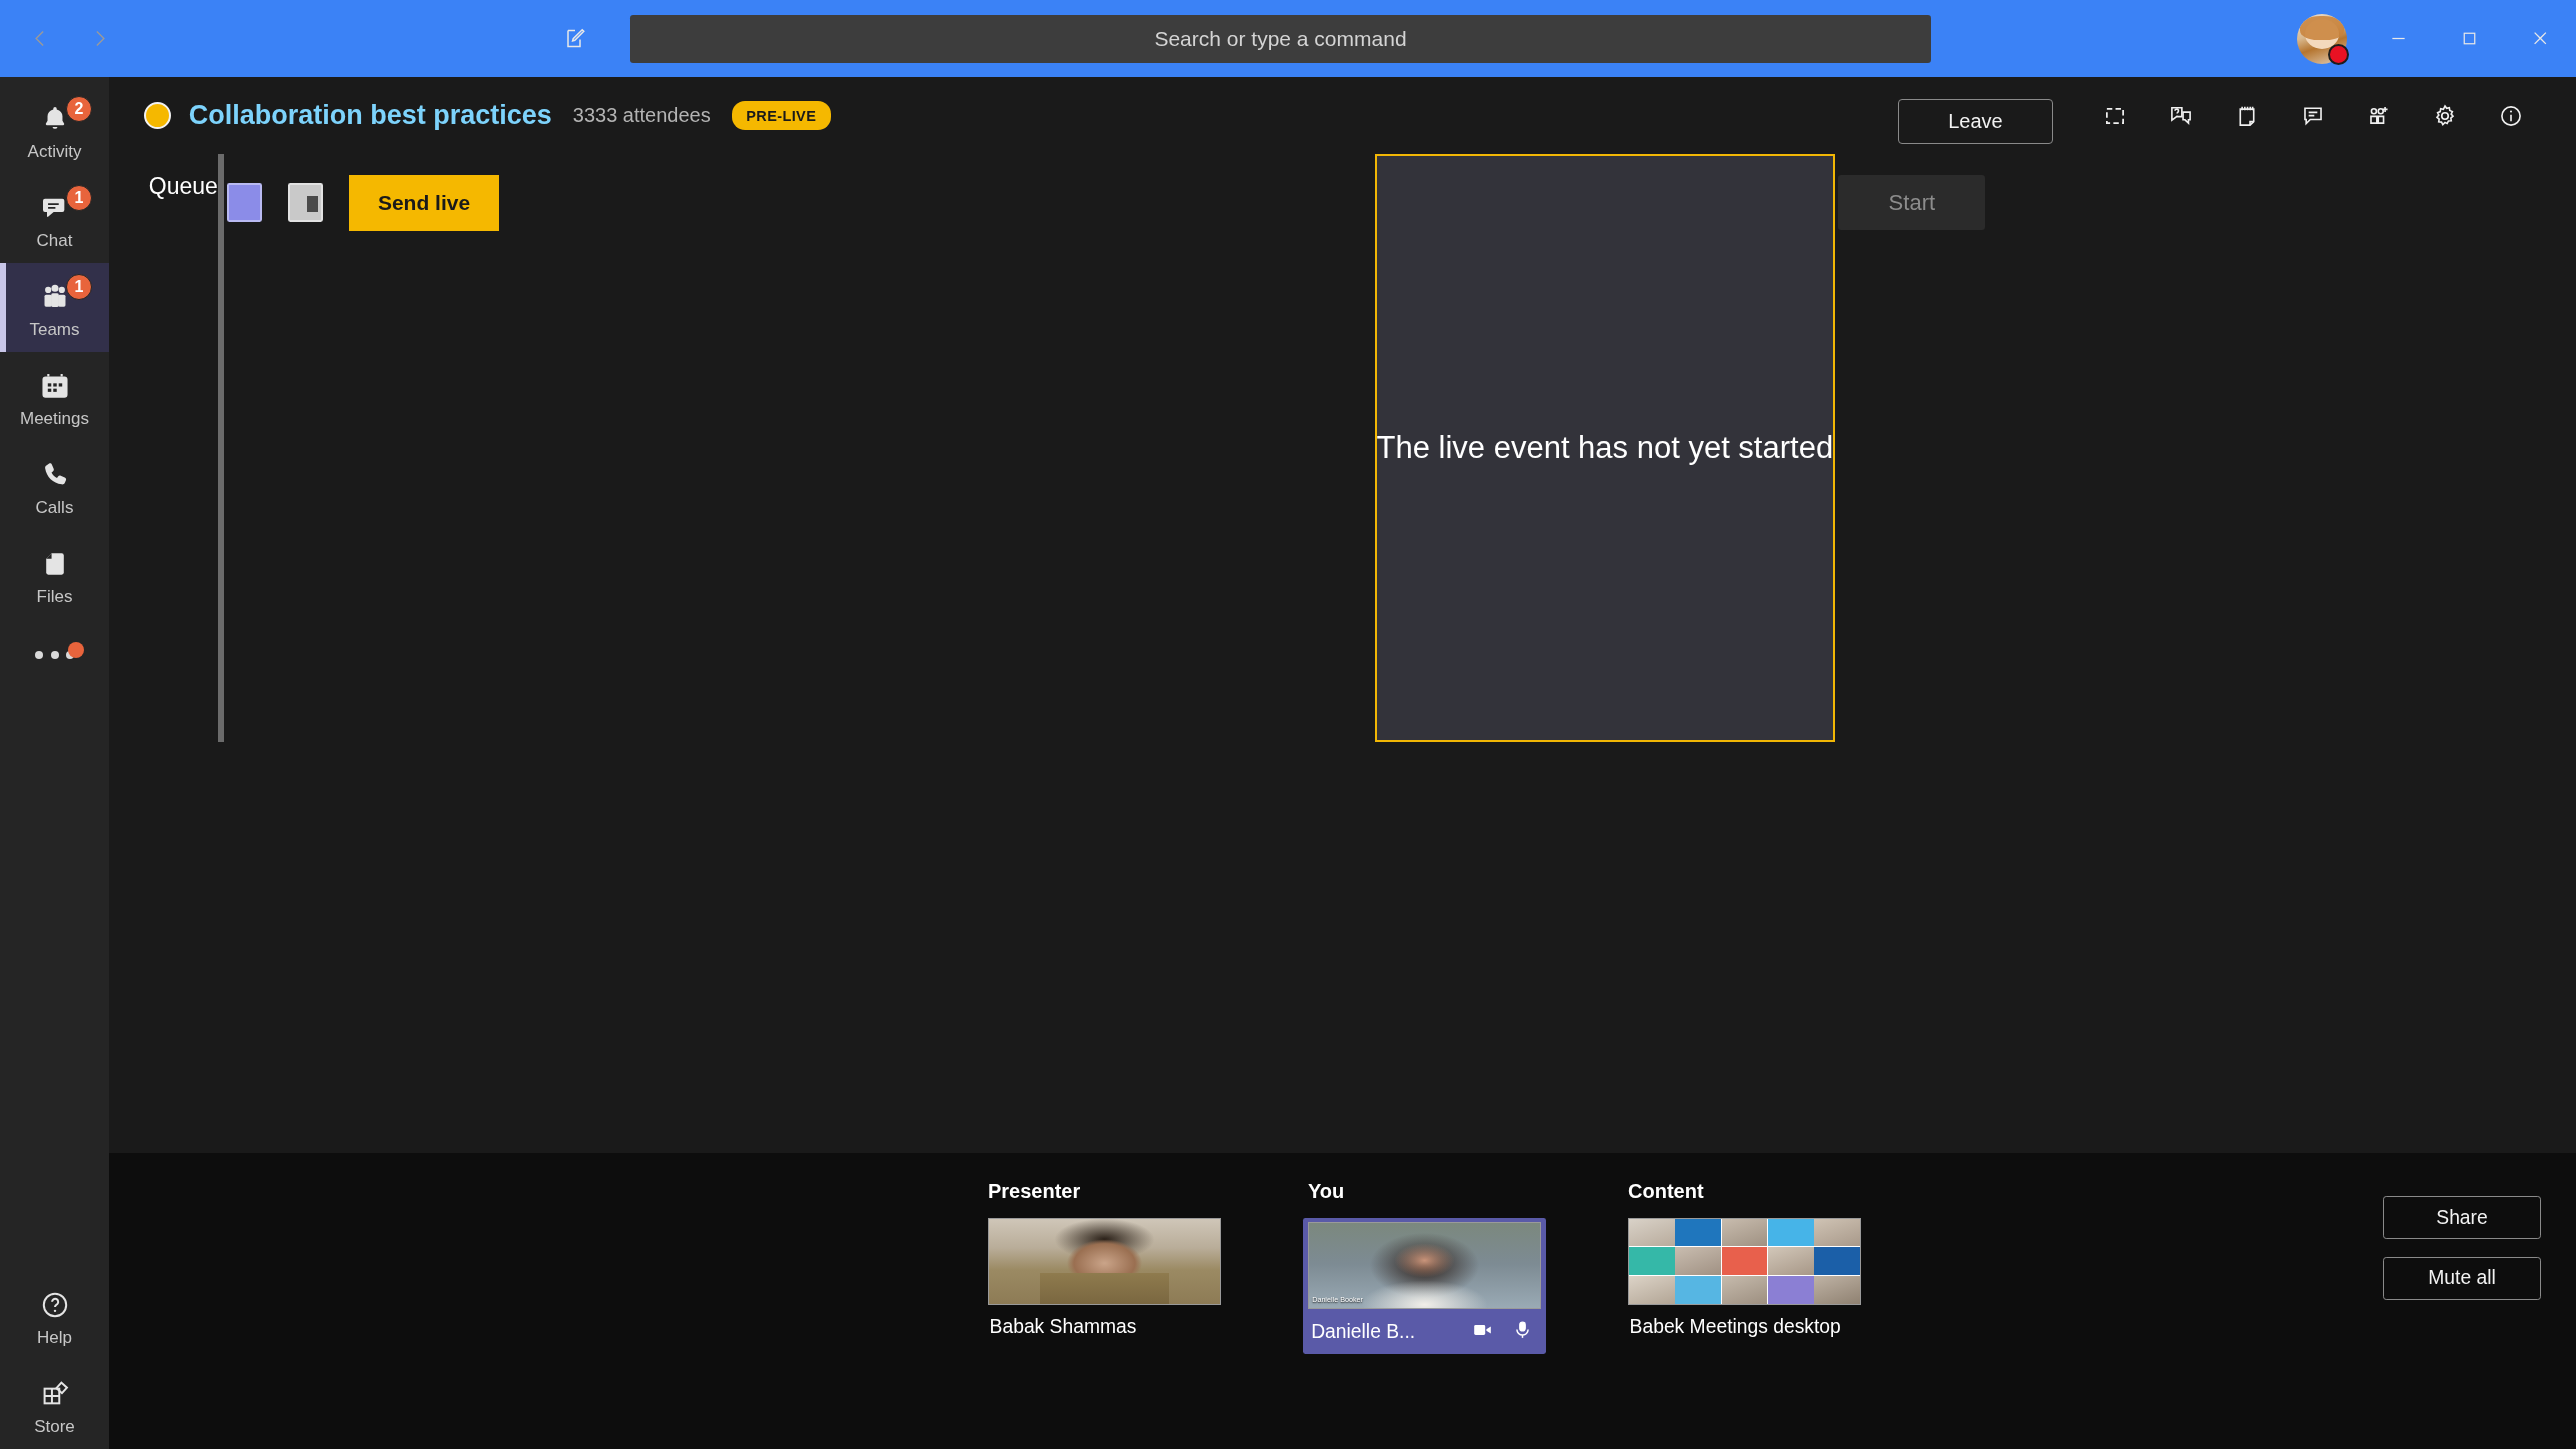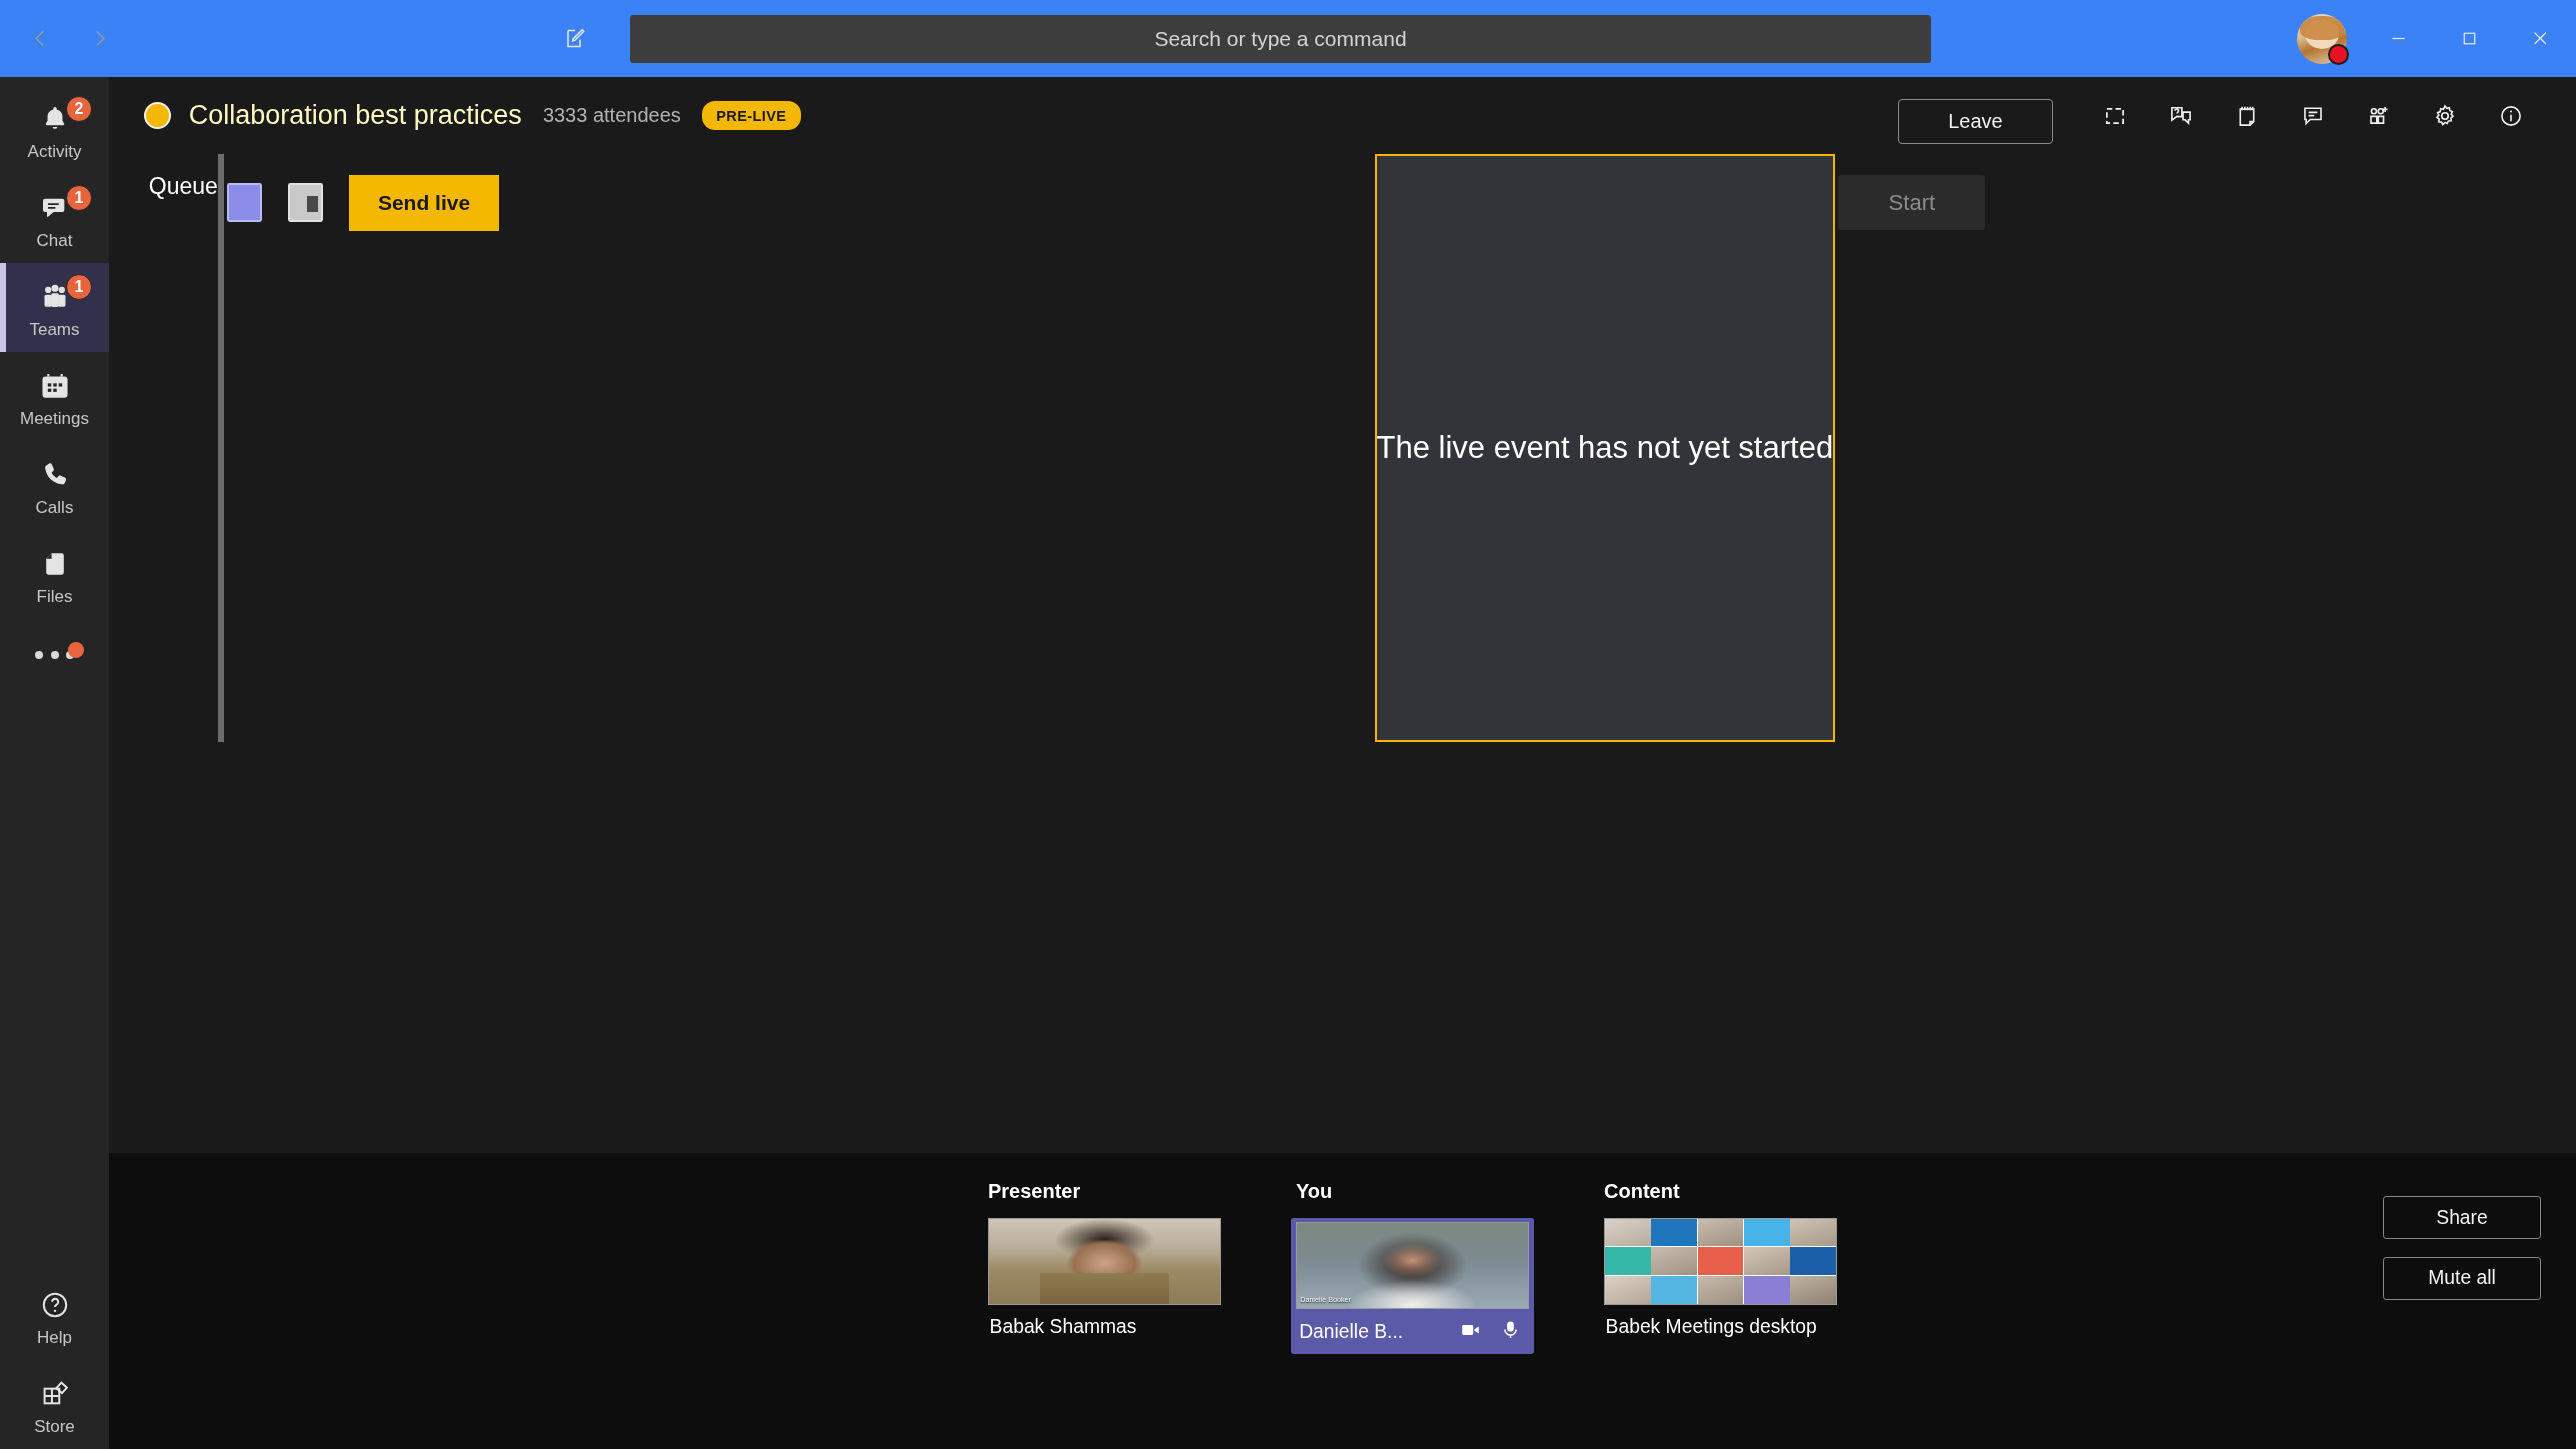--- a/index.html
+++ b/index.html
@@ -110,21 +110,21 @@
   .mhead {
     height: 77px; flex: 0 0 77px;
     display: flex; align-items: center;
     padding: 0 32px 0 35px;
   }
   .live-dot {
     width: 27px; height: 27px; border-radius: 50%;
     background: #f5b800; border: 2.4px solid #f2f2f2;
     margin-right: 17.7px; flex: 0 0 auto;
   }
-  .mtitle { color: #fef9c3; font-size: 27px; font-weight: normal; white-space: nowrap; text-align: right; }
+  .mtitle { color: #7dd3fc; font-size: 27px; font-weight: bold; white-space: nowrap; text-align: right; }
   .attendees { color: #b3b3b3; font-size: 20px; margin-left: 21px; white-space: nowrap; }
   .prelive {
     margin-left: 21px; background: #f5b800; color: #1a1a1a;
     font-size: 14.5px; font-weight: bold; letter-spacing: 0.4px;
     padding: 6.4px 14.5px; border-radius: 13px; white-space: nowrap;
   }
   .mhead-right { margin-left: auto; display: flex; align-items: flex-end; gap: 0; }
   .leave-btn {
     width: 155px; height: 45px; border: 1.6px solid #8a8a8a; border-radius: 4px;
     background: transparent; color: #f2f2f2; font-size: 20px;
@@ -193,21 +193,21 @@
     border: none; border-radius: 3.2px; font-size: 22px;
     display:flex; align-items:center; justify-content:center;
   }
 
   
   .bottombar {
     height: 296px; flex: 0 0 296px; background: #0d0d0d;
     display: flex; align-items: flex-start; padding: 27px 35px 0 35px;
     position: relative;
   }
-  .tray { display: flex; gap: 4px; margin-left: 821px; padding-left: 23px; }
+  .tray { display: flex; gap: 16px; margin-left: 821px; padding-left: 23px; }
   .tile-group { width: 304px; }
   .tile-label { color: #fff; font-size: 20px; font-weight: bold; margin-bottom: 14.5px; }
   .tile {
     width: 233px;
   }
   .tile-sel {
     background: #5a5aa8; padding: 4.8px 4.8px 0 4.8px; width: 243px; margin-left: -4.8px;
     border-radius: 2.4px;
   }
   .thumb { width: 233px; height: 87px; position: relative; overflow:hidden; border: 0.8px solid #9a9a9a; }

